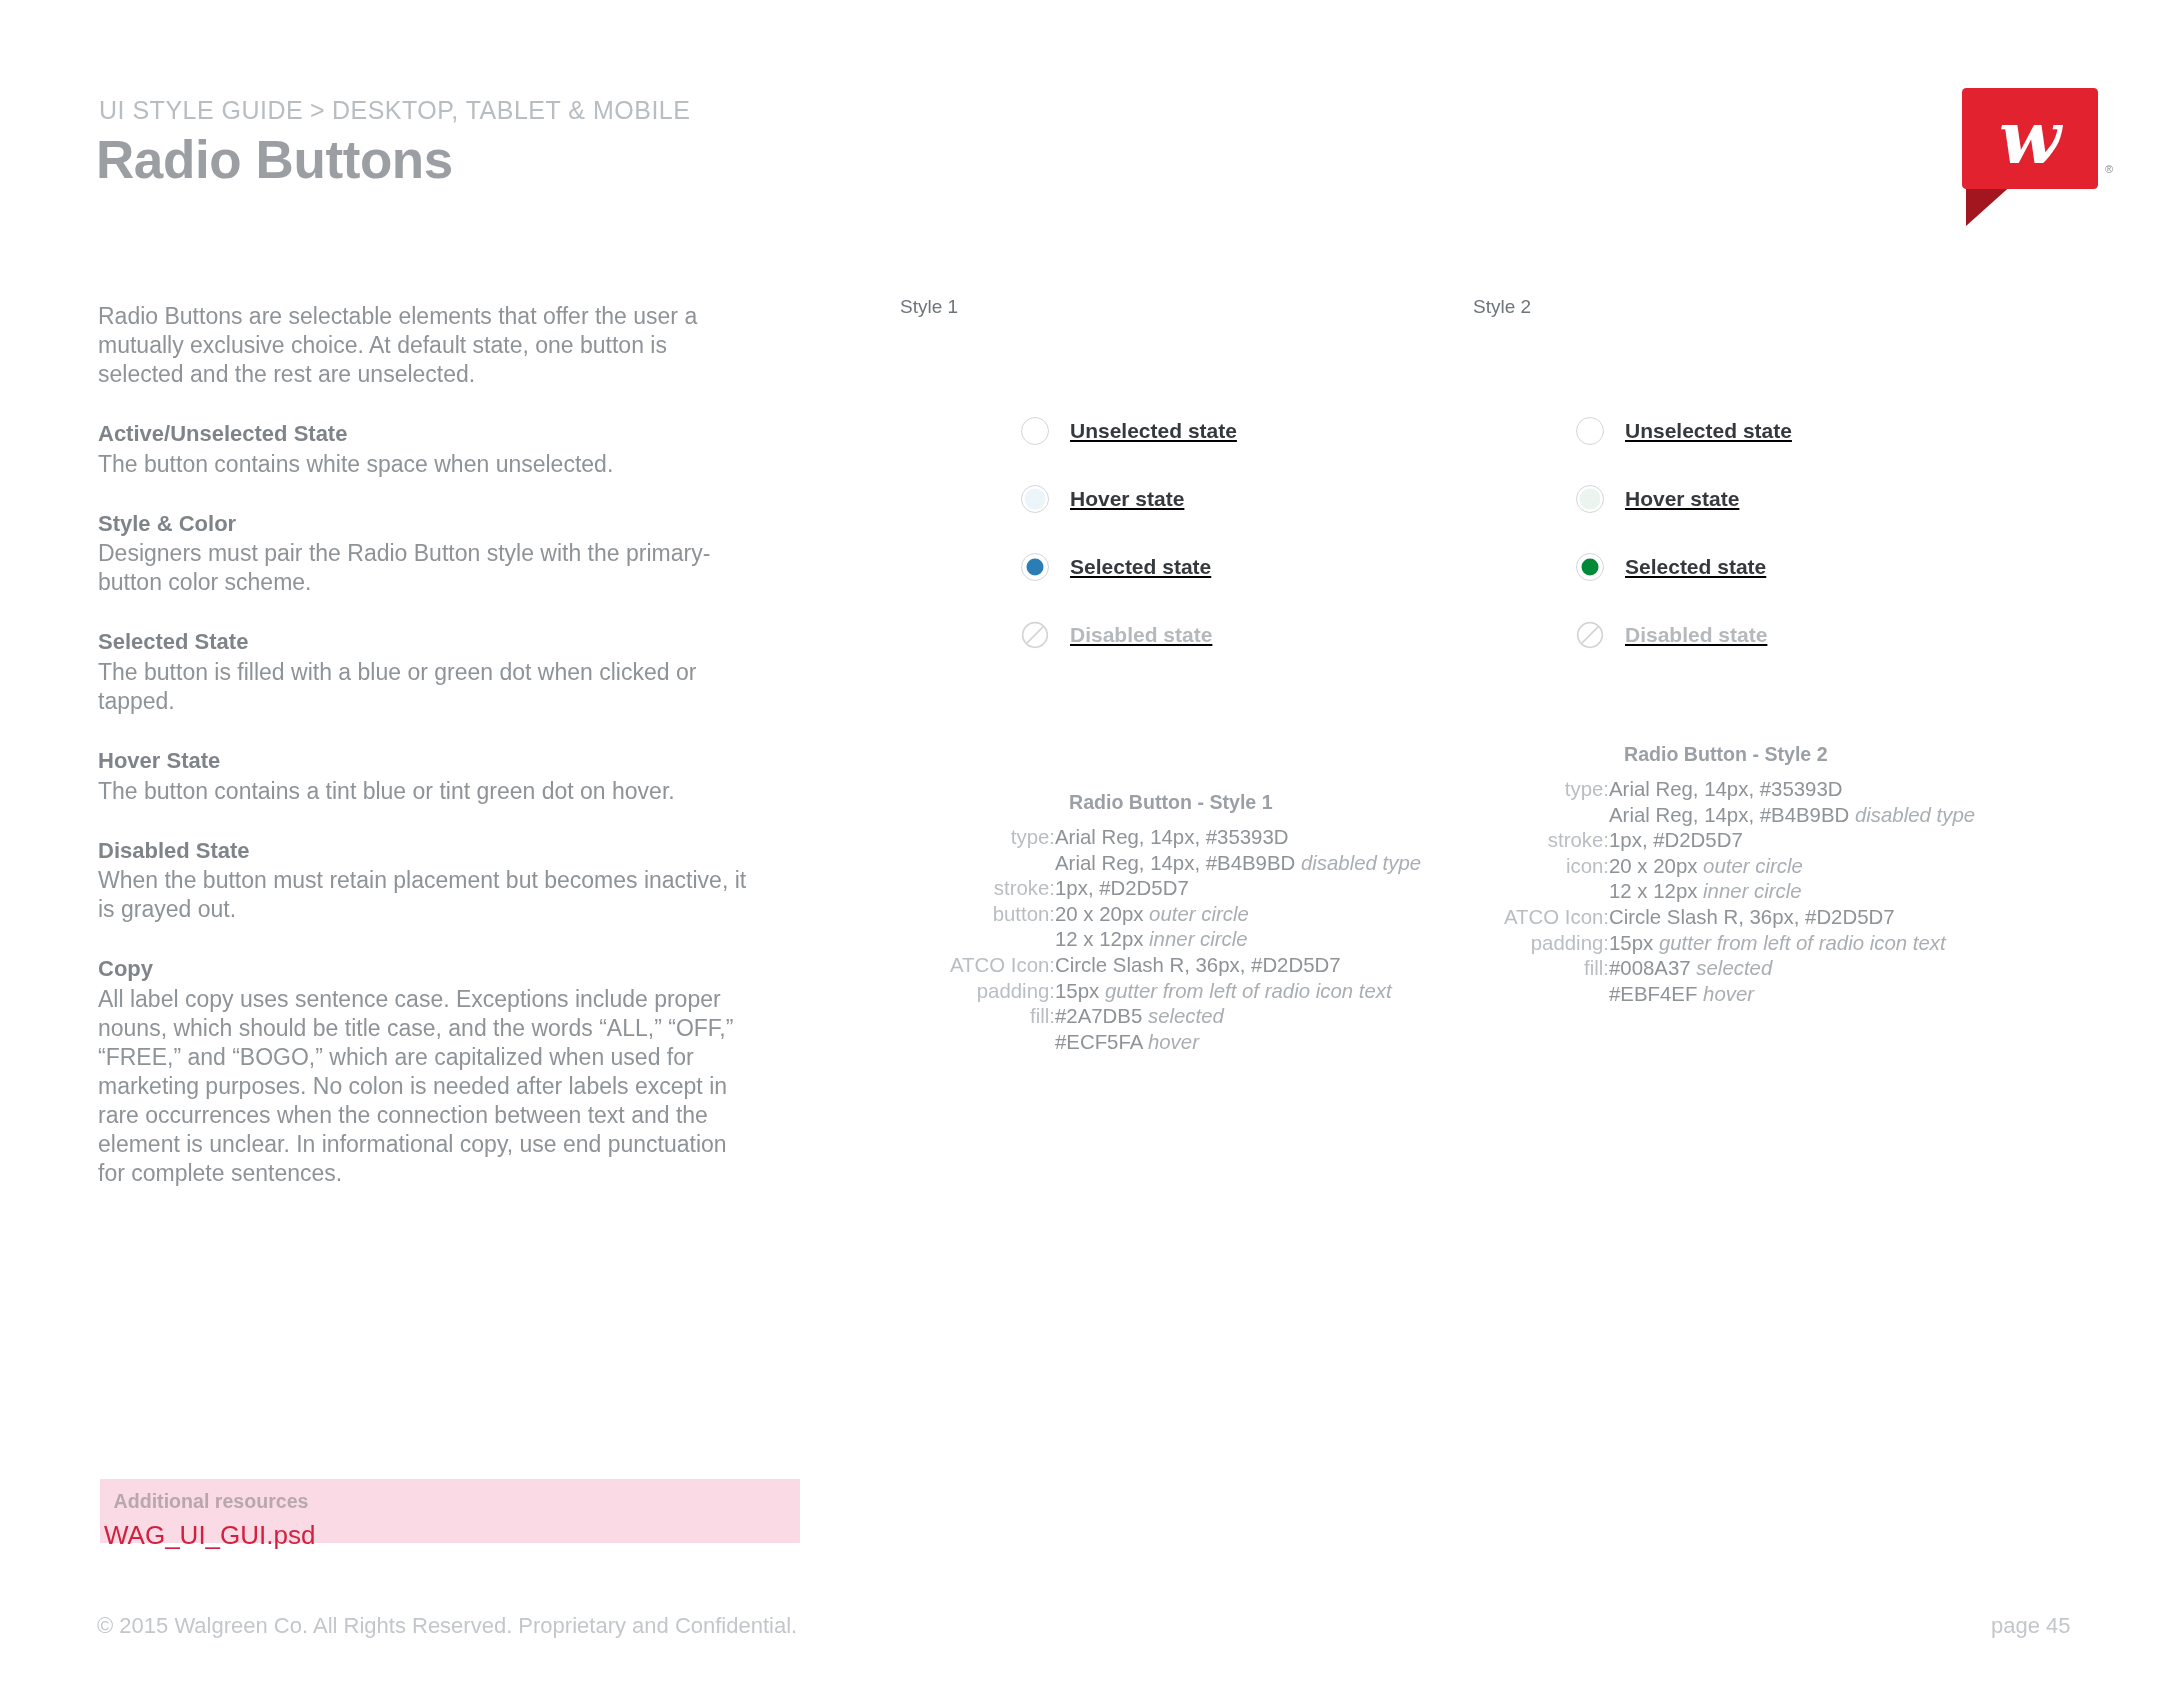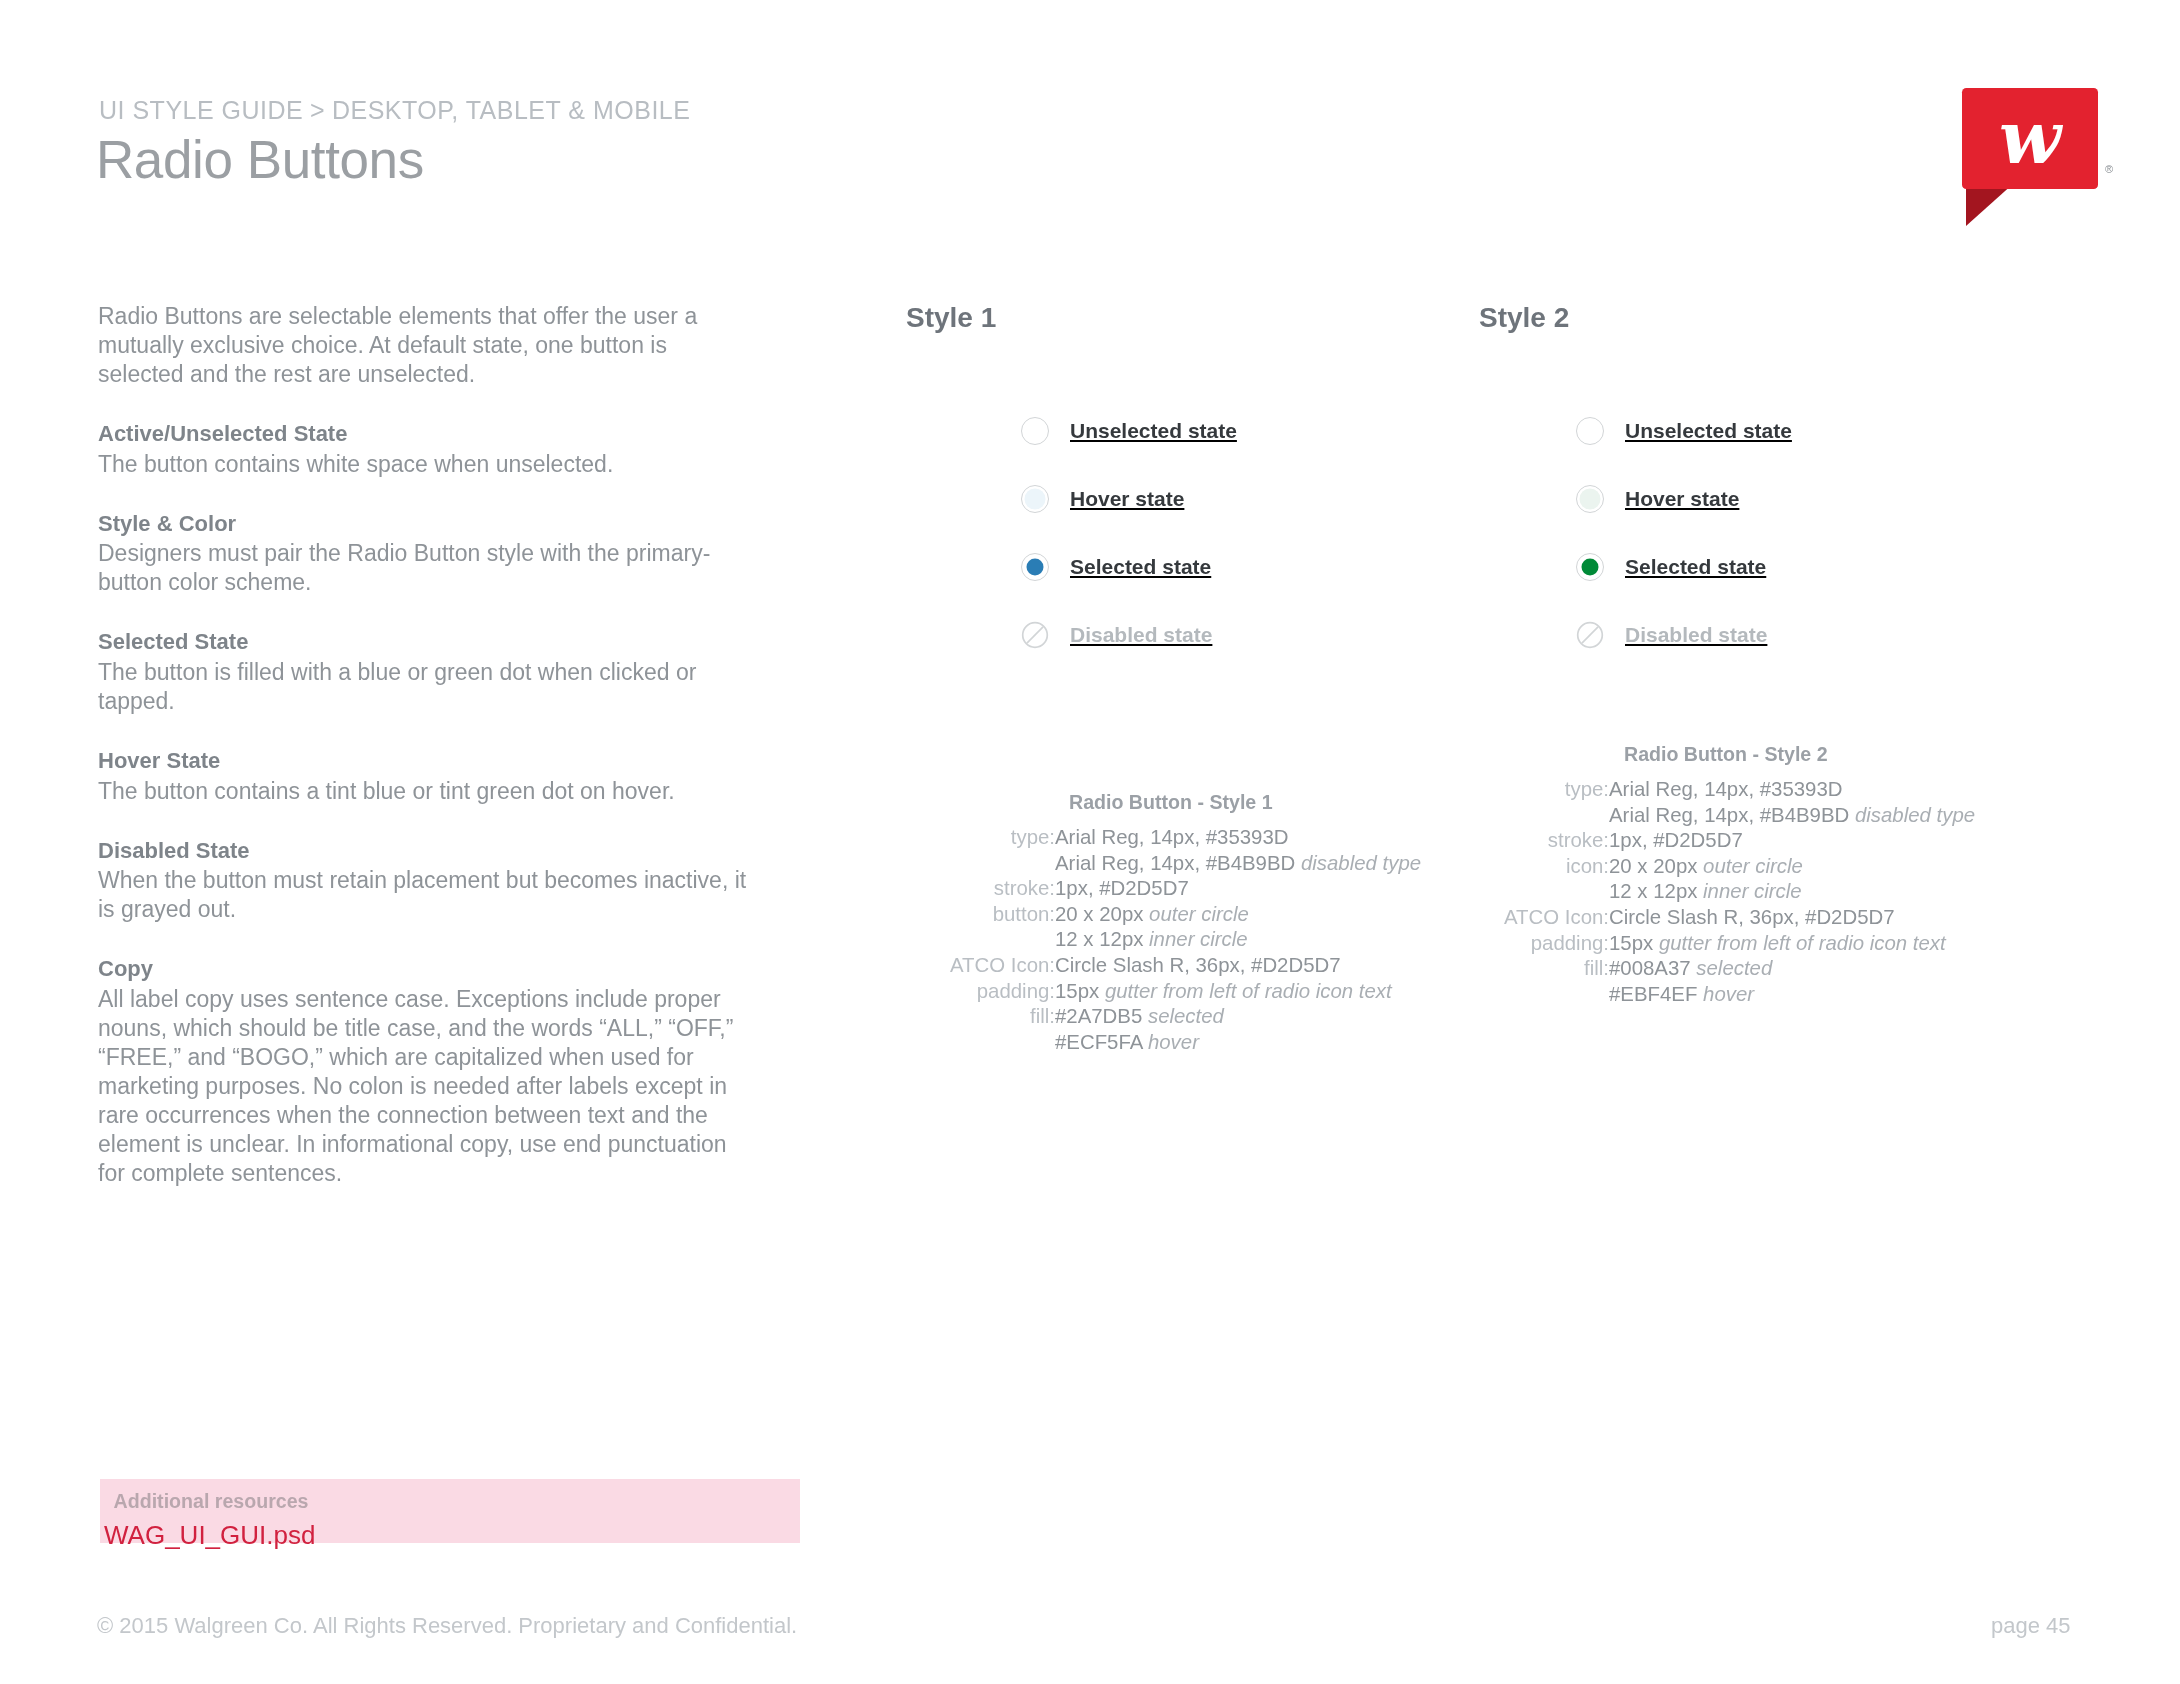--- a/index.html
+++ b/index.html
@@ -25,21 +25,21 @@
     color: #b8bdc2;
     white-space: nowrap;
   }
   .breadcrumb .sep { padding: 0 6.8px; }
 
   .page-title {
     position: absolute;
     left: 96px;
     top: 129px;
     font-size: 53px;
-    font-weight: 400;
+    font-weight: 700;
     color: #9b9fa3;
     letter-spacing: -0.4px;
     white-space: nowrap;
   }
 
   
   .logo {
     position: absolute;
     left: 1962px;
     top: 88px;
@@ -106,24 +106,24 @@
     font-weight: 700;
     color: #7e848a;
   }
 
   
   .style-col { position: absolute; top: 296px; }
   .style-col.one { left: 900px; }
   .style-col.two { left: 1473px; }
 
   .style-heading {
-    font-size: 28px;
-    font-weight: 700;
+    font-size: 19px;
+    font-weight: 400;
     color: #6e747b;
-    margin: 6px;
+    margin: 0;
     white-space: nowrap;
   }
 
   .radio-list {
     position: absolute;
     top: 101px;
     left: 121px;
     width: 443px;
   }
   .style-col.two .radio-list { left: 103px; }

